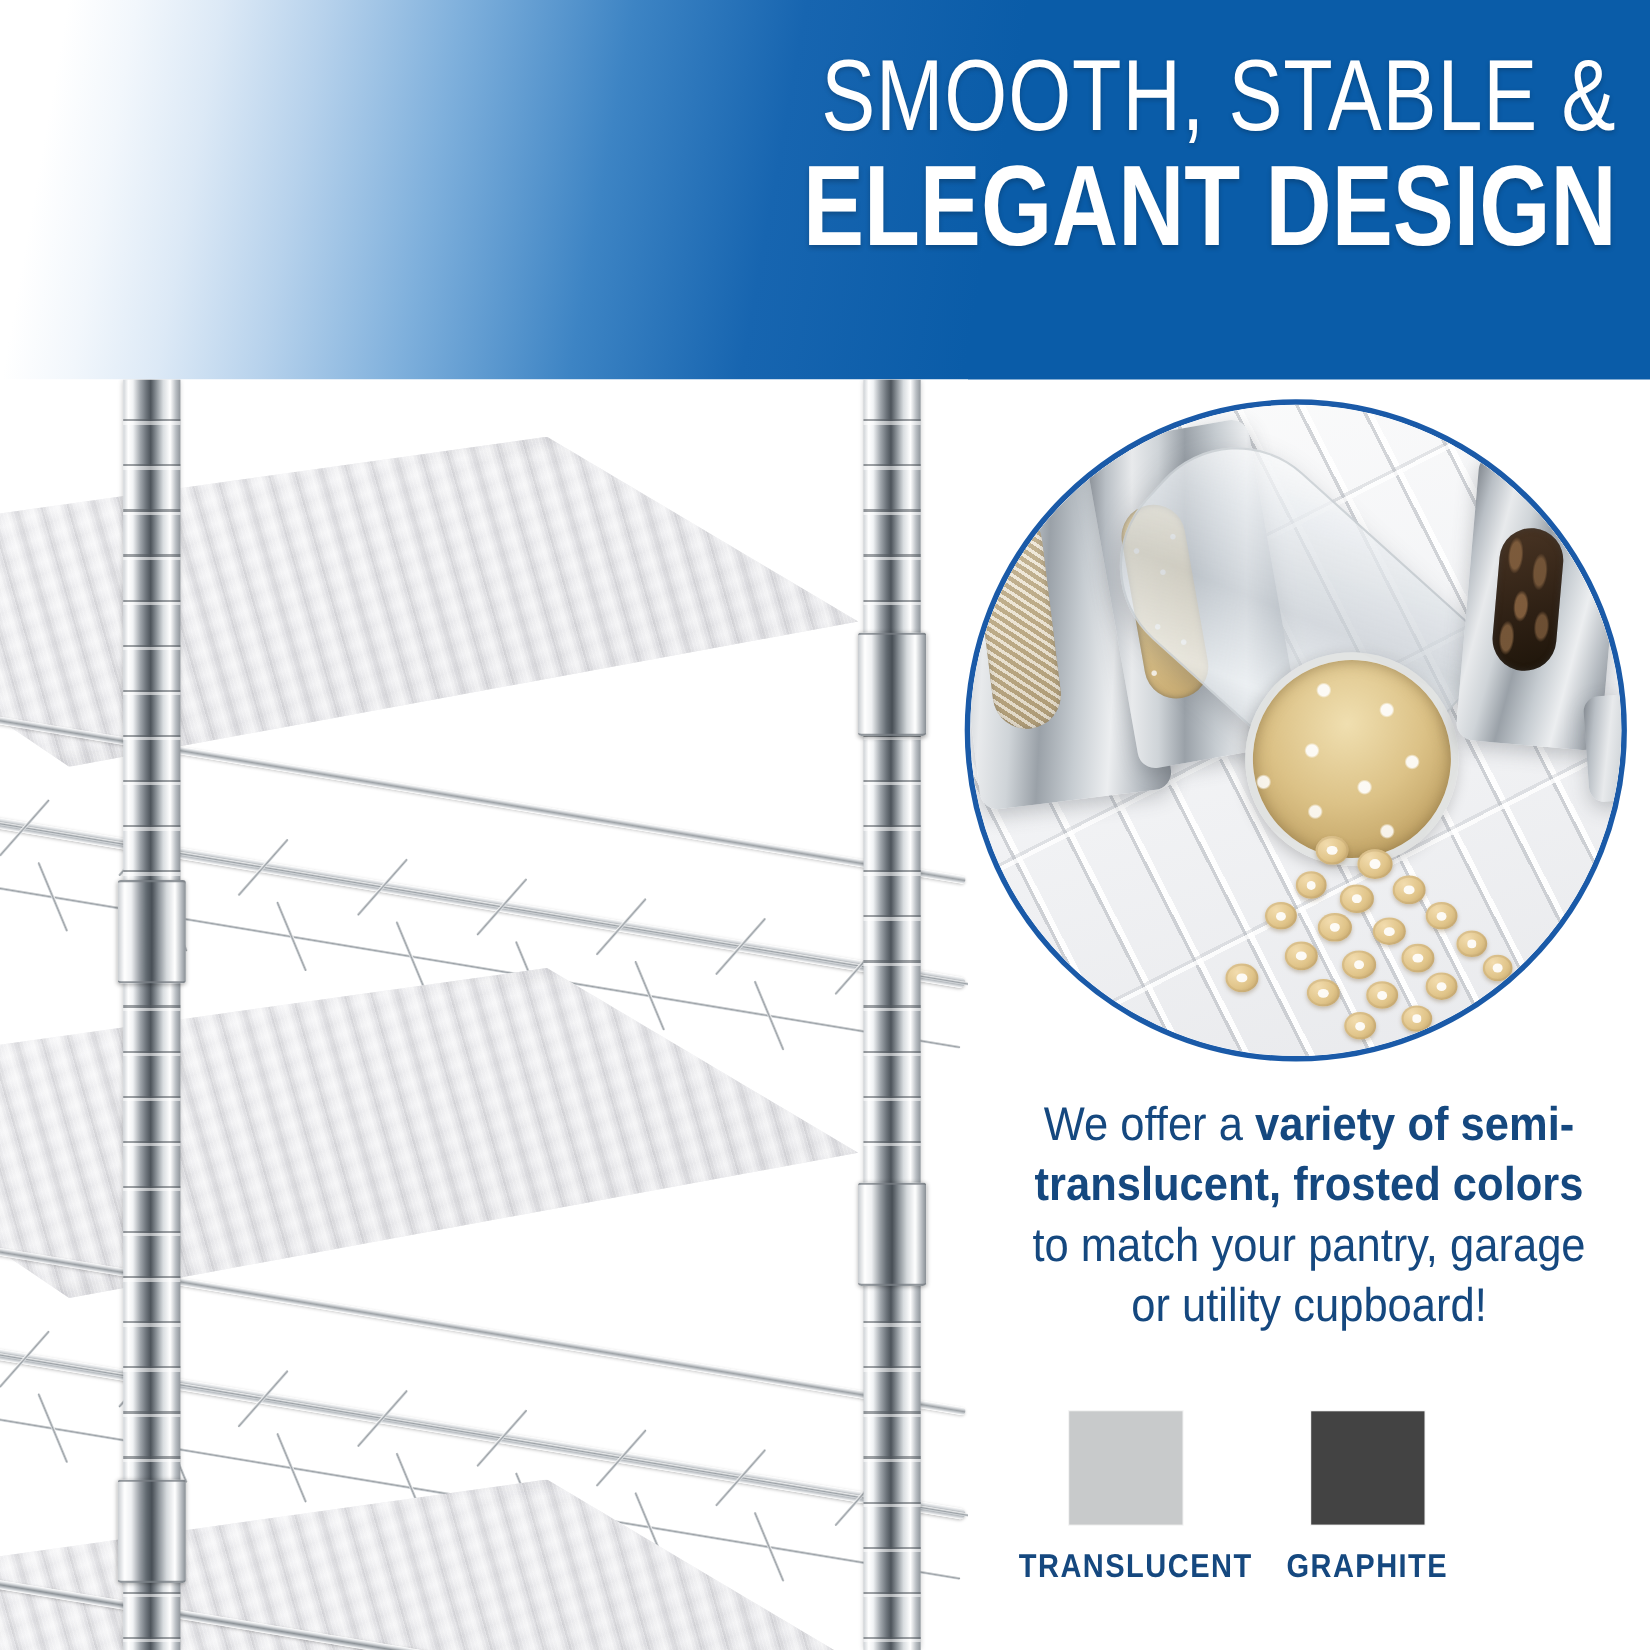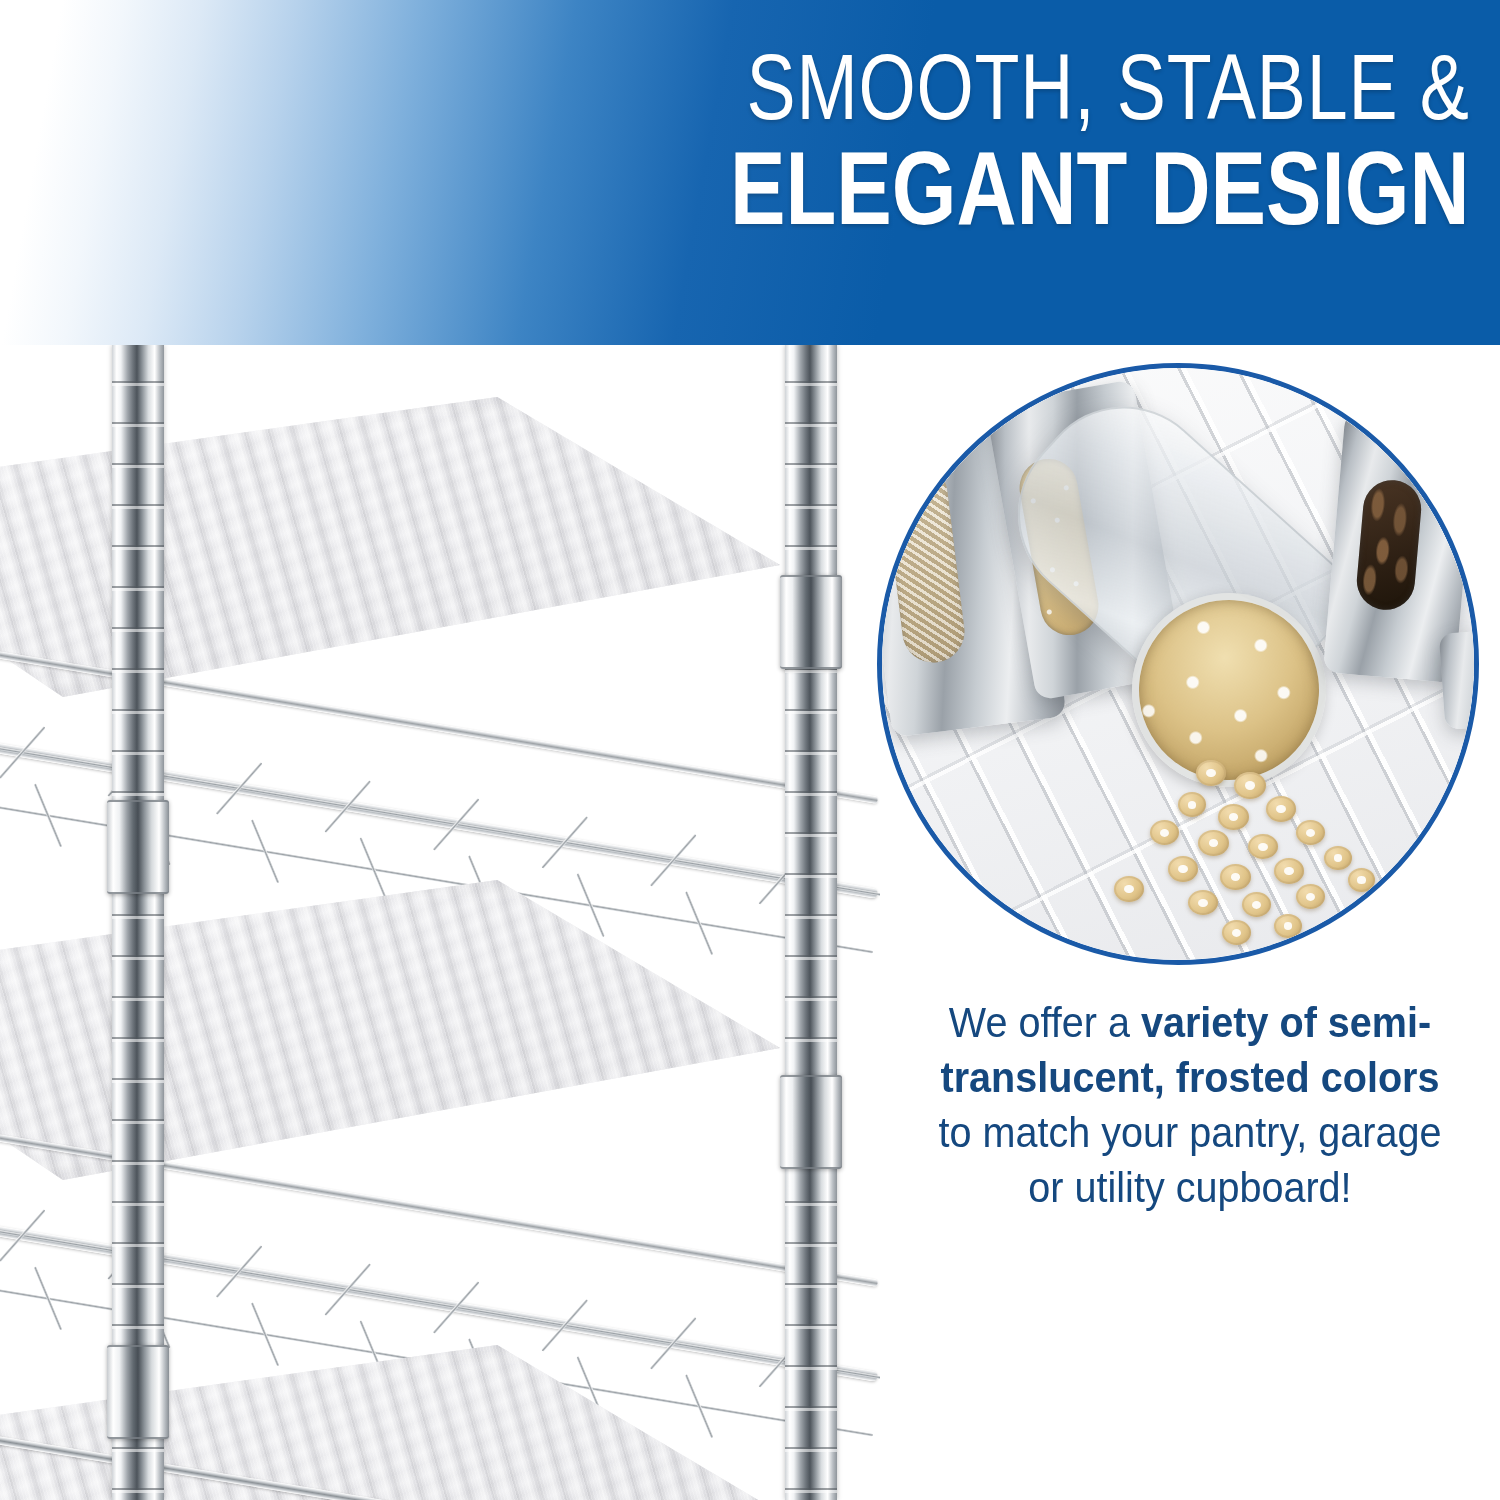--- a/index.html
+++ b/index.html
@@ -449,14 +449,24 @@
           <i></i>
         </div>
       <div class="ocrumb" style="left:366px;top:584px;width:28px;height:24px;"></div>
     </div>
   </div>
 
   <div class="copy">
     <span>We offer a </span><b>variety of semi-translucent, frosted colors</b><span> to match your pantry, garage or utility cupboard!</span>
   </div>
 
+  <div class="swatches">
+    <div class="sw-item" style="left:8px;top:0;">
+      <div class="sw-chip" id="chip0" style="background: rgb(200, 202, 203);"></div>
+      <span class="sw-label">TRANSLUCENT</span>
+    </div>
+    <div class="sw-item" style="left:228px;top:0;">
+      <div class="sw-chip" id="chip1" style="background: rgb(67, 67, 67);"></div>
+      <span class="sw-label">GRAPHITE</span>
+    </div>
+  </div>
 
 </div>
 
 </body></html>

